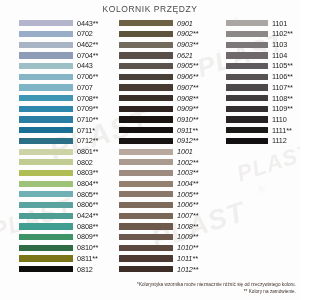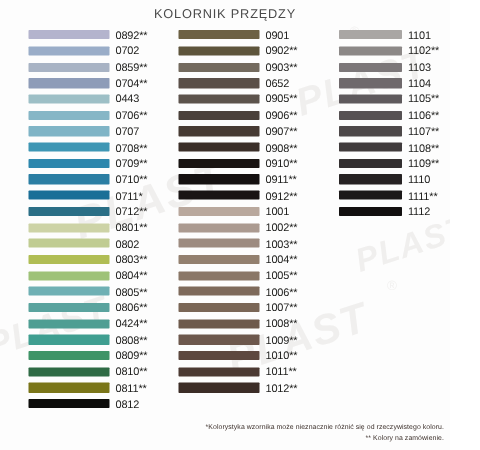--- a/index.html
+++ b/index.html
@@ -46,21 +46,21 @@
     z-index:3;
   }
 
   
   .col{
     position:absolute;
     top:18px;
     z-index:2;
   }
   #col-1{left:19px;width:86px;}
-  #col-2{left:119px;width:86px;}
+  #col-2{left:119px;width:86px;font-style:italic;}
   #col-3{left:226px;width:72px;}
 
   .swatch-row{
     display:flex;
     align-items:center;
     height:10.7px;
   }
   .swatch{
     flex:0 0 auto;
     height:6.2px;
@@ -104,29 +104,29 @@
   <div class="watermark wm4">PLAST</div>
   <div class="watermark wm5">PLAST</div>
   <div class="wmreg" style="left:233px;top:16px;">®</div>
   <div class="wmreg" style="left:258px;top:185px;">®</div>
 
   <div id="title">KOLORNIK PRZĘDZY</div>
 
   <div class="col" id="col-1">
       <div class="swatch-row">
         <div class="swatch" style="background: rgb(180, 180, 205);"></div>
-        <div class="code">0892**</div>
+        <div class="code">0443**</div>
       </div>
       <div class="swatch-row">
         <div class="swatch" style="background: rgb(154, 173, 200);"></div>
         <div class="code">0702</div>
       </div>
       <div class="swatch-row">
         <div class="swatch" style="background: rgb(168, 179, 196);"></div>
-        <div class="code">0859**</div>
+        <div class="code">0462**</div>
       </div>
       <div class="swatch-row">
         <div class="swatch" style="background: rgb(142, 156, 184);"></div>
         <div class="code">0704**</div>
       </div>
       <div class="swatch-row">
         <div class="swatch" style="background: rgb(157, 191, 198);"></div>
         <div class="code">0443</div>
       </div>
       <div class="swatch-row">
@@ -214,37 +214,41 @@
       <div class="swatch-row">
         <div class="swatch" style="background: rgb(94, 85, 60);"></div>
         <div class="code">0902**</div>
       </div>
       <div class="swatch-row">
         <div class="swatch" style="background: rgb(115, 106, 94);"></div>
         <div class="code">0903**</div>
       </div>
       <div class="swatch-row">
         <div class="swatch" style="background: rgb(90, 79, 72);"></div>
-        <div class="code">0652</div>
+        <div class="code">0621</div>
       </div>
       <div class="swatch-row">
         <div class="swatch" style="background: rgb(92, 83, 76);"></div>
         <div class="code">0905**</div>
       </div>
       <div class="swatch-row">
         <div class="swatch" style="background: rgb(74, 64, 58);"></div>
         <div class="code">0906**</div>
       </div>
       <div class="swatch-row">
         <div class="swatch" style="background: rgb(70, 58, 51);"></div>
         <div class="code">0907**</div>
       </div>
       <div class="swatch-row">
         <div class="swatch" style="background: rgb(58, 46, 40);"></div>
         <div class="code">0908**</div>
+      </div>
+      <div class="swatch-row">
+        <div class="swatch" style="background: rgb(46, 35, 30);"></div>
+        <div class="code">0909**</div>
       </div>
       <div class="swatch-row">
         <div class="swatch" style="background: rgb(25, 20, 18);"></div>
         <div class="code">0910**</div>
       </div>
       <div class="swatch-row">
         <div class="swatch" style="background: rgb(20, 16, 16);"></div>
         <div class="code">0911**</div>
       </div>
       <div class="swatch-row">

